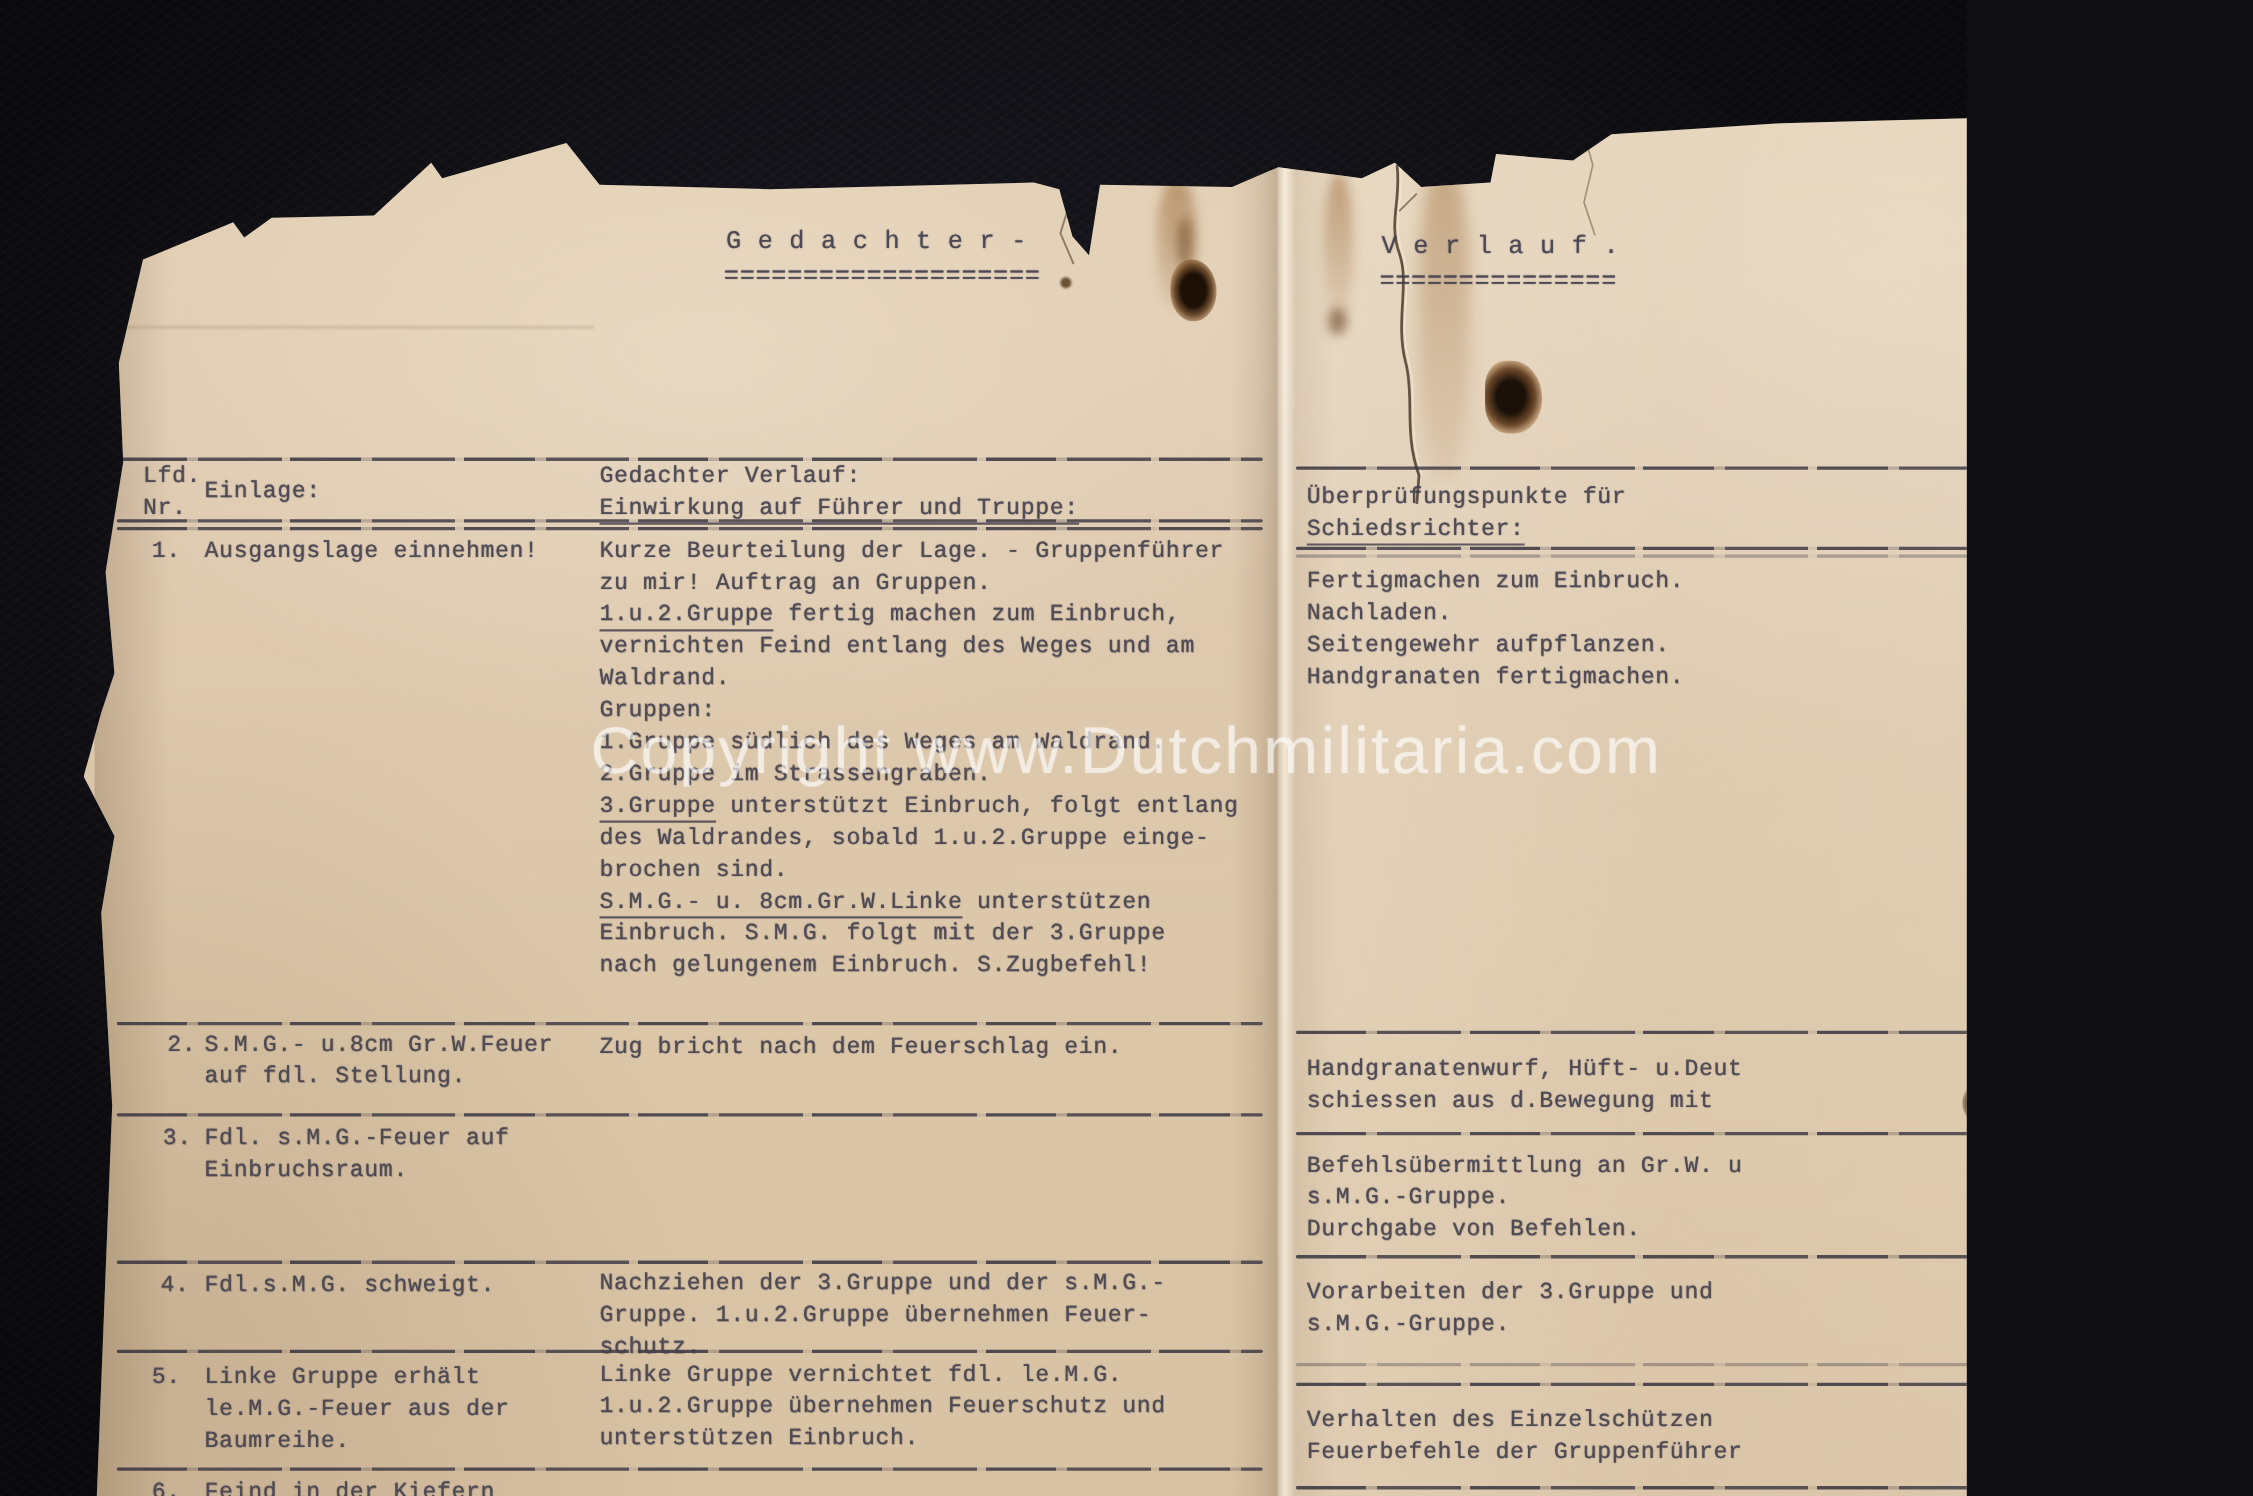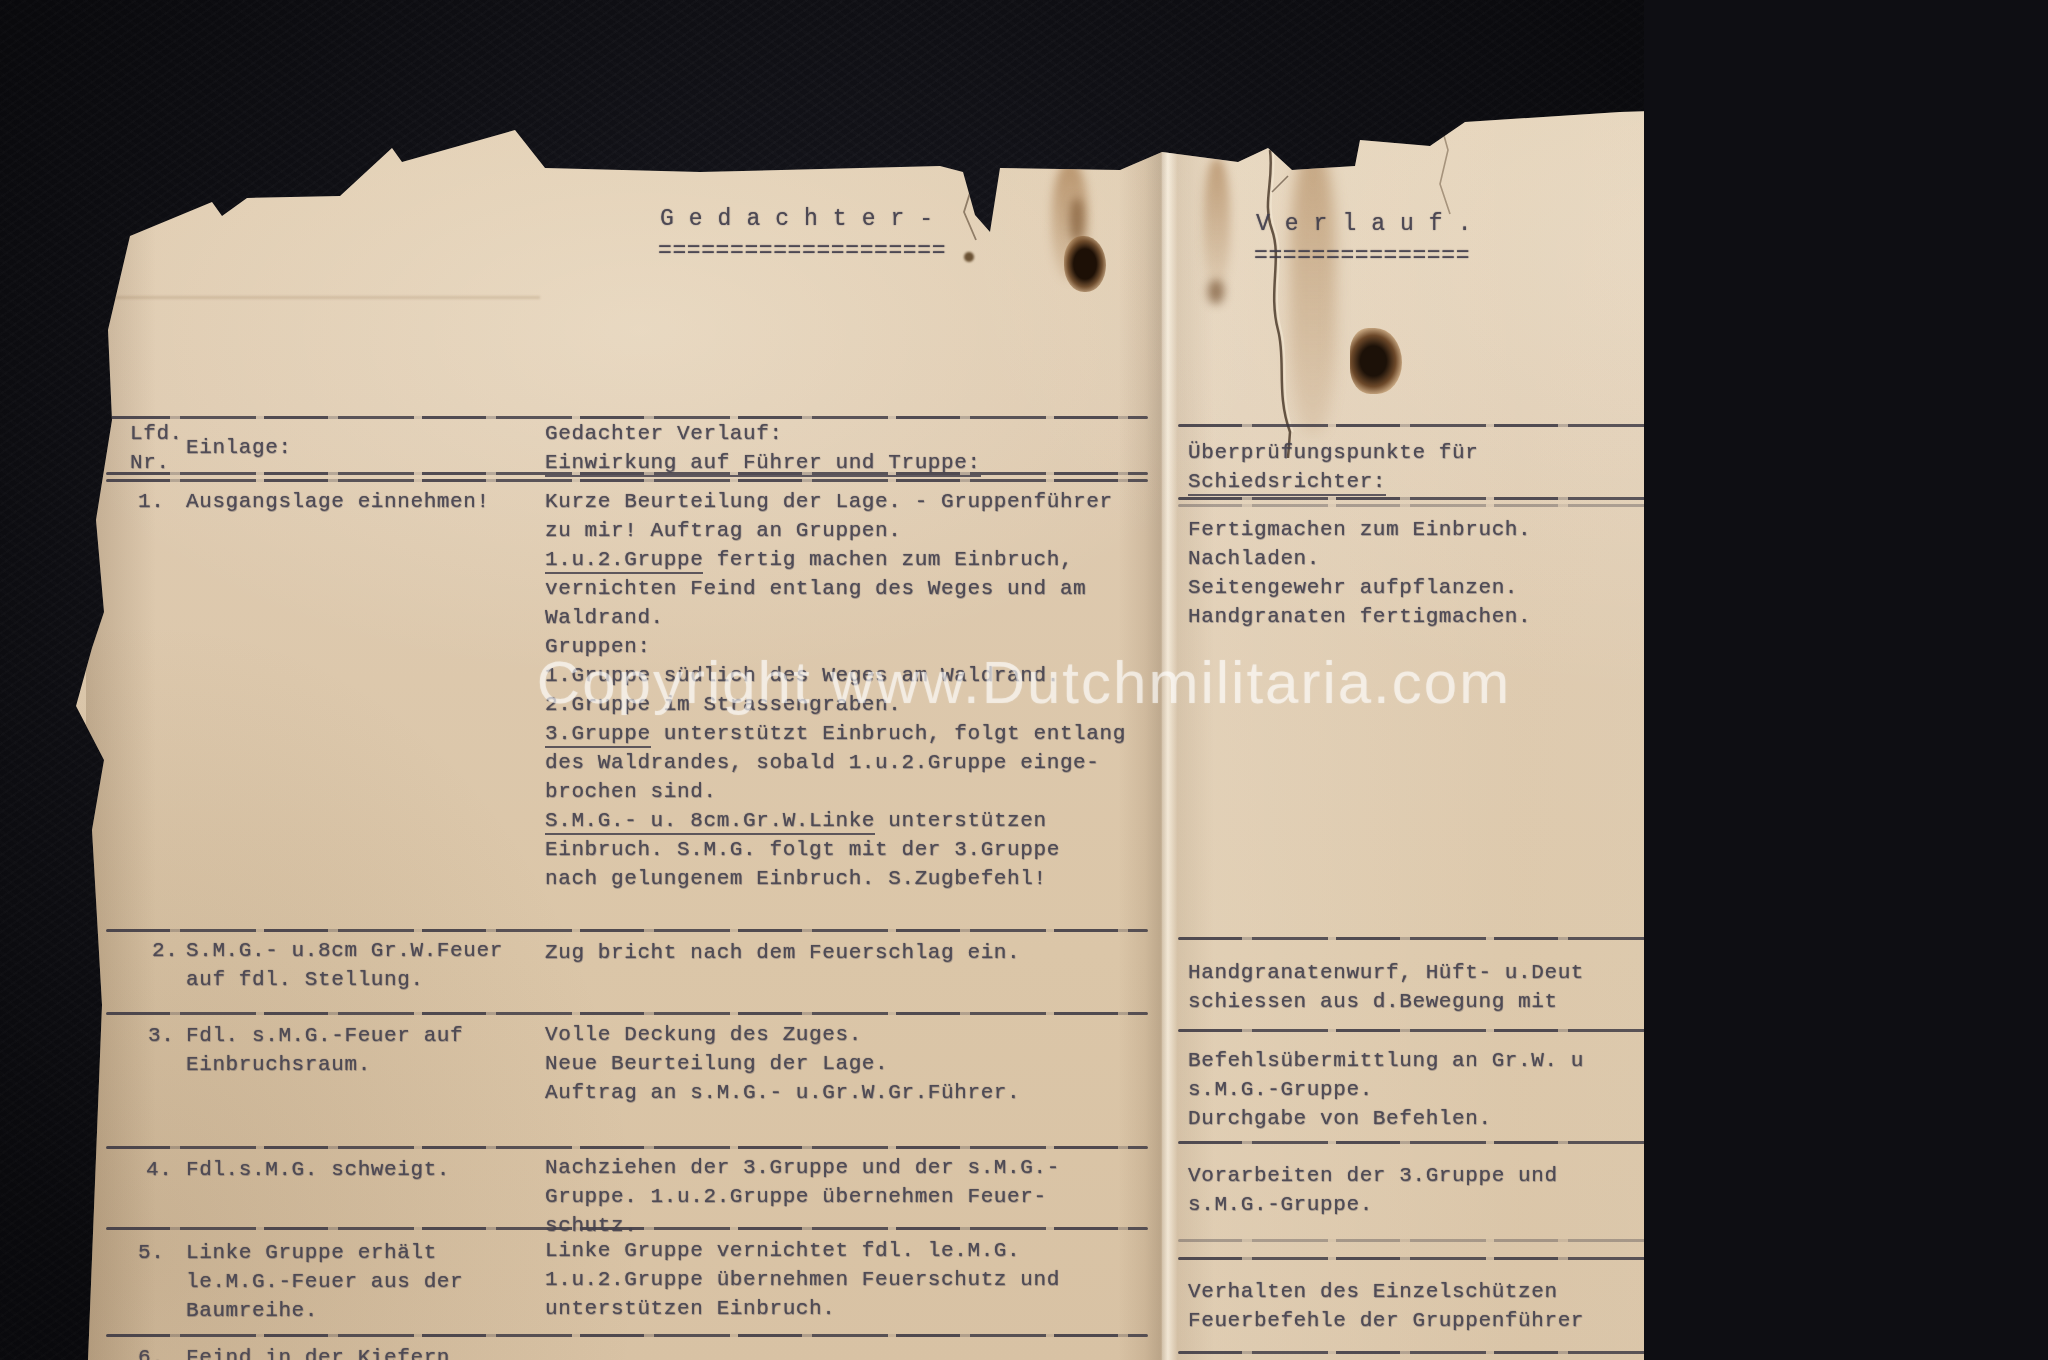--- a/index.html
+++ b/index.html
@@ -1,16 +1,16 @@
 <!DOCTYPE html>
 <html><head>
 <meta charset="utf-8">
 <style>
   html,body{margin:0;padding:0;background:#0e0e13;}
-  .scene{position:relative;width:1644px;height:1360px;overflow:hidden;
+  .scene{position:relative;width:1788px;height:1360px;overflow:hidden;
     background:
       radial-gradient(ellipse at 50% 45%, rgba(70,70,90,0.10), rgba(0,0,0,0.55) 90%),
       repeating-linear-gradient(145deg, rgba(255,255,255,0.028) 0 2px, rgba(0,0,0,0) 2px 7px),
       repeating-linear-gradient(35deg, rgba(255,255,255,0.015) 0 3px, rgba(0,0,0,0) 3px 9px),
       #15151c;}
   .paper{position:absolute;left:0;top:0;width:2048px;height:1360px;
     background:
       radial-gradient(ellipse 900px 500px at 640px 330px, rgba(255,248,232,0.30), rgba(255,248,232,0) 70%),
       radial-gradient(ellipse 700px 900px at 150px 1250px, rgba(110,80,45,0.16), rgba(110,80,45,0) 70%),
       radial-gradient(ellipse 1000px 600px at 1700px 250px, rgba(255,250,238,0.22), rgba(255,250,238,0) 75%),
@@ -165,25 +165,20 @@
       <div class="ln"><span>schiessen aus d.Bewegung mit</span></div>
     </div>
 
     <div class="cell" style="left:148px;top:1021px">
         <div class="ln"><span>3.</span></div>
       </div>
     <div class="cell" style="left:186px;top:1021px">
       <div class="ln"><span>Fdl. s.M.G.-Feuer auf</span></div>
       <div class="ln"><span>Einbruchsraum.</span></div>
     </div>
-    <div class="cell" style="left:545px;top:1020px">
-      <div class="ln"><span>Volle Deckung des Zuges.</span></div>
-      <div class="ln"><span>Neue Beurteilung der Lage.</span></div>
-      <div class="ln"><span>Auftrag an s.M.G.- u.Gr.W.Gr.Führer.</span></div>
-    </div>
     <div class="cell" style="left:1188px;top:1046px">
       <div class="ln"><span>Befehlsübermittlung an Gr.W. u</span></div>
       <div class="ln"><span>s.M.G.-Gruppe.</span></div>
       <div class="ln"><span>Durchgabe von Befehlen.</span></div>
     </div>
 
     <div class="cell" style="left:146px;top:1155px">
         <div class="ln"><span>4.</span></div>
       </div>
     <div class="cell" style="left:186px;top:1155px">

